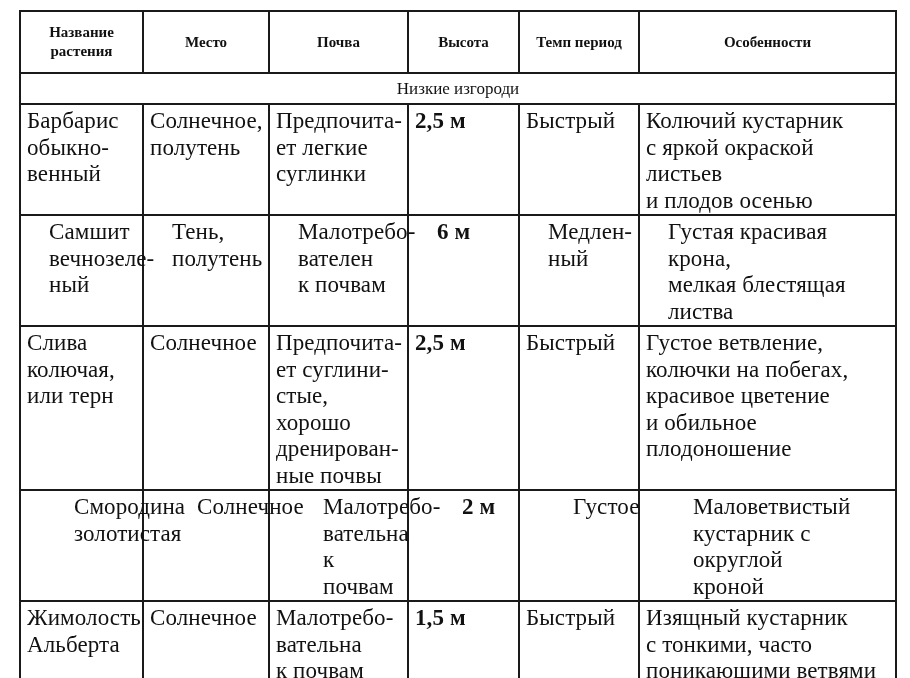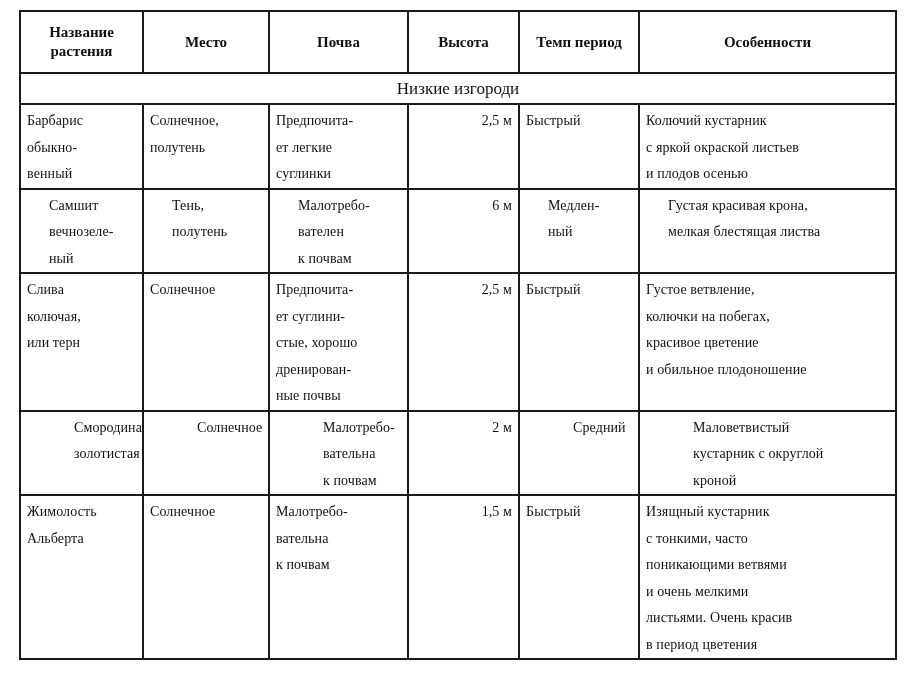--- a/index.html
+++ b/index.html
@@ -20,22 +20,22 @@
   }
   table.plants th {
     font-family: "Liberation Serif", "DejaVu Serif", serif;
     font-weight: bold;
     font-size: 15px;
     line-height: 19px;
     vertical-align: middle;
     text-align: center;
     height: 60px;
   }
-  .cell { padding: 3px 6px 0 6px; white-space: pre-line; font-family: "Liberation Serif", serif; font-size: 14px; line-height: 26.5px; letter-spacing: 0.1px; }
-  .cell.center { text-align: right; }
+  .cell { padding: 3px 6px 0 6px; white-space: pre-line; font-family: "Liberation Serif", serif; font-size: 23px; line-height: 26.5px; letter-spacing: 0.1px; }
+  .cell.center { text-align: left; font-weight: bold; }
   tr.section td { height: 29px; text-align: center; vertical-align: middle; font-weight: normal; font-family: "Liberation Serif", serif; font-size: 17px; }
   tr.r1 td { height: 82px; }
   tr.r2 td { height: 78px; padding-left: 22px; }
   tr.r3 td { height: 134px; margin-left: 34px; }
   tr.r4 td { height: 78px; padding-left: 47px; }
   tr.r5 td { height: 153px; }
 </style>
 </head>
 <body>
 
@@ -172,21 +172,21 @@
         </td>
       <td>
           <div class="cell">Малотребо-
 вательна
 к почвам</div>
         </td>
       <td>
           <div class="cell center">2 м</div>
         </td>
       <td>
-          <div class="cell">Средний</div>
+          <div class="cell">Густое</div>
         </td>
       <td>
           <div class="cell">Маловетвистый
 кустарник с округлой
 кроной</div>
         </td>
     </tr>
 
     <tr class="r5">
       <td>

